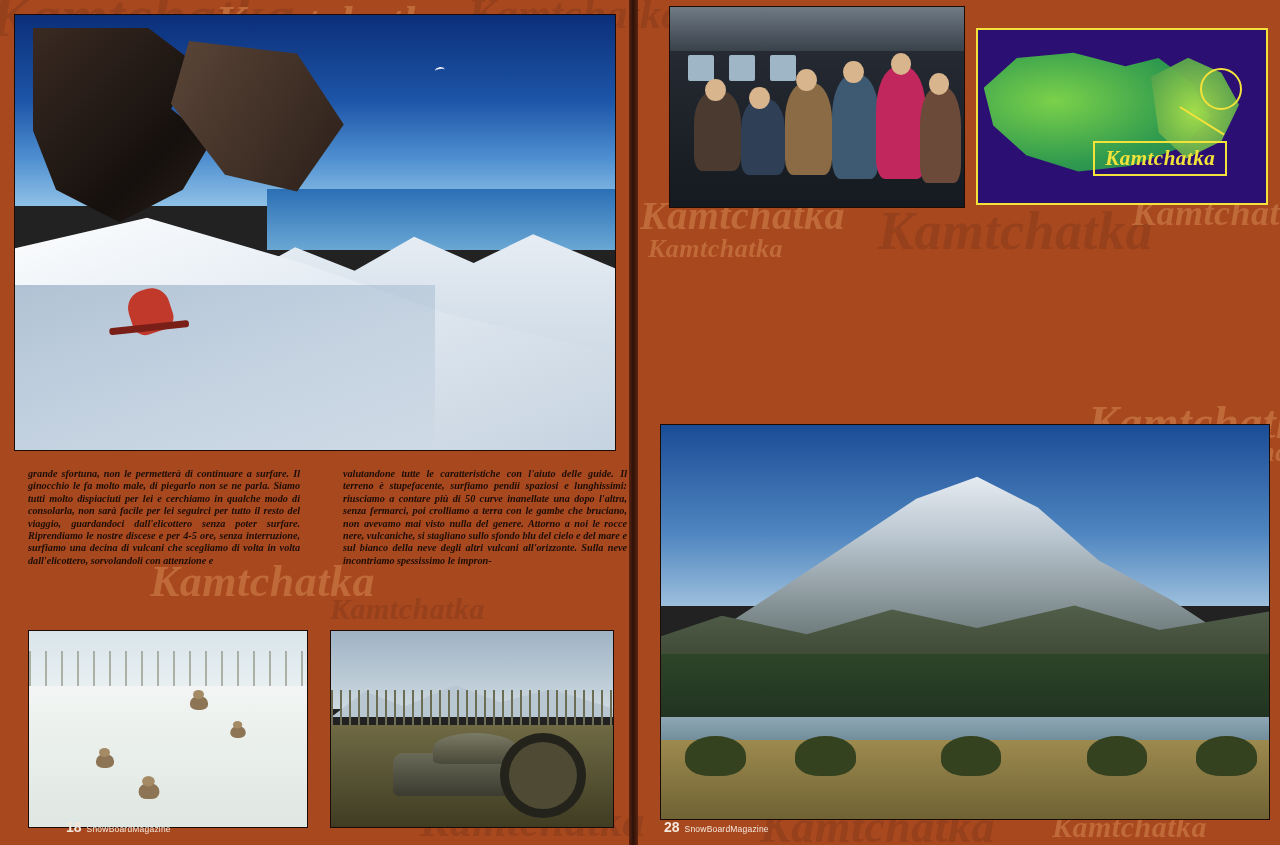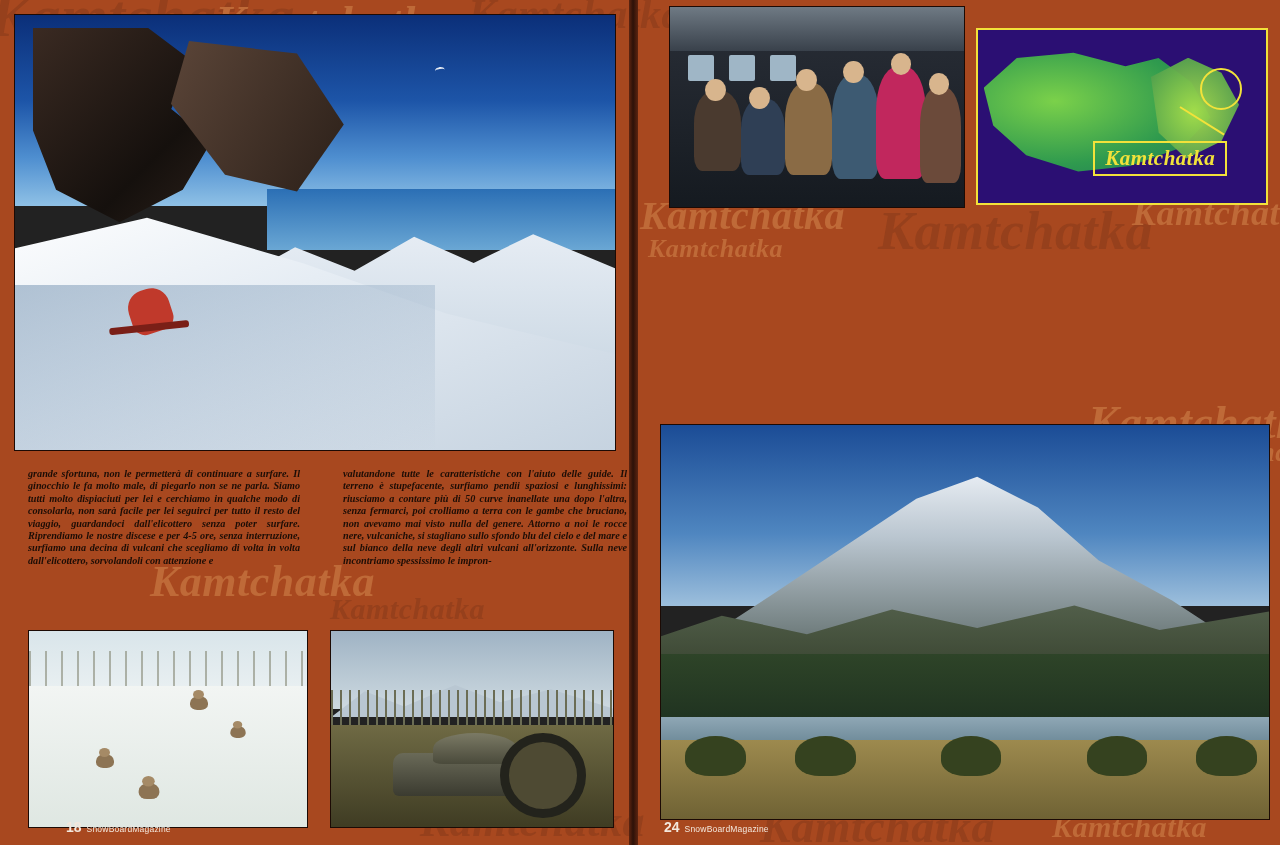--- a/index.html
+++ b/index.html
@@ -291,18 +291,18 @@
       <div class="vo-field"></div>
       <div class="vo-bush vo-b1"></div>
         <div class="vo-bush vo-b2"></div>
       <div class="vo-bush vo-b3"></div>
         <div class="vo-bush vo-b4"></div>
         <div class="vo-bush vo-b5"></div>
 
     </div>
 
     <div class="folio folio-right" style="left:26px;">
-      <span class="num">24</span>
+      <span class="num">28</span>
       <span class="mag">SnowBoardMagazine</span>
     </div>
   </div>
 
 </div>
 
 </body></html>

